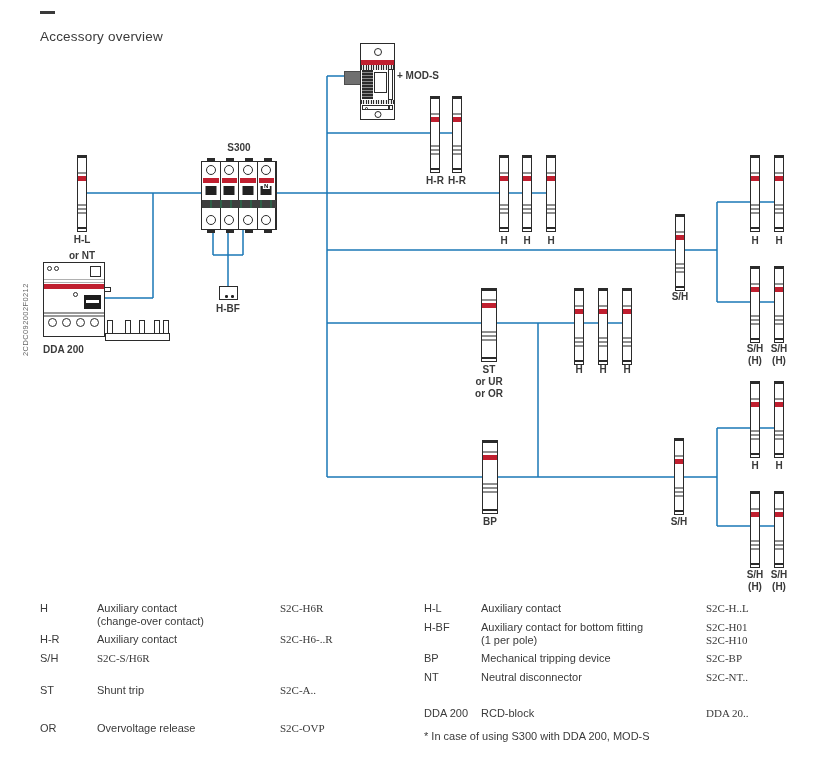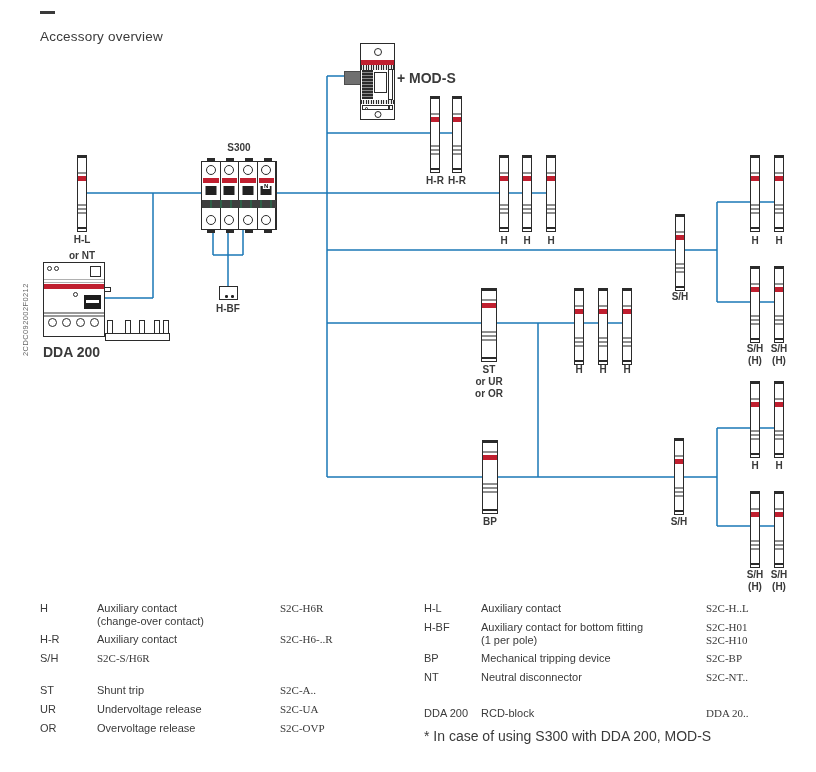--- a/index.html
+++ b/index.html
@@ -35,21 +35,21 @@
       linear-gradient(#8f8f8f,#8f8f8f),
       linear-gradient(#8f8f8f,#8f8f8f),
       linear-gradient(#2b2b2b,#2b2b2b);
     background-repeat:no-repeat;
     background-size:100% 2px,100% 2px,100% 5px,100% 2px,100% 2px,100% 2px,100% 2px;
     background-position:0 0,0 10px,0 14px,0 42px,0 46px,0 50px,0 calc(100% - 2px);
     background-color:#fff;}
   
   .dl{position:absolute;transform:translateX(-50%);font-size:10px;font-weight:700;color:#3a3a3a;
       white-space:nowrap;z-index:3;text-align:center;}
-  .dll{position:absolute;font-size:14px;font-weight:700;color:#3a3a3a;white-space:nowrap;z-index:3;}
+  .dll{position:absolute;font-size:10px;font-weight:700;color:#3a3a3a;white-space:nowrap;z-index:3;}
   
   .s300{position:absolute;left:201px;top:158px;width:76px;height:75px;z-index:2;}
   .s300 .tabsT,.s300 .tabsB{position:absolute;left:0;right:0;height:3px;display:flex;justify-content:space-around;}
   .s300 .tabsT{top:0}.s300 .tabsB{bottom:0}
   .s300 .tabsT span,.s300 .tabsB span{width:8px;background:#2b2b2b;}
   .s300 .body{position:absolute;left:0;right:0;top:3px;bottom:3px;border:1px solid #2b2b2b;background:#fff;display:flex;}
   .s300 .pole{position:relative;flex:1;border-right:1px solid #2b2b2b;background:#fff;}
   .s300 .pole:last-child{border-right:none;}
   .ring{box-sizing:border-box;border:1.5px solid #2b2b2b;border-radius:50%;background:#fff;}
   .s300 .pring{position:absolute;top:3px;left:50%;transform:translateX(-50%);width:10px;height:10px;}
@@ -104,21 +104,21 @@
   .hbf{position:absolute;left:219px;top:286px;width:19px;height:14px;box-sizing:border-box;
        border:1.5px solid #2b2b2b;background:#fff;z-index:2;}
   .hbf i{position:absolute;top:8px;width:2.5px;height:2.5px;background:#222;border-radius:50%;display:block;}
   .hbf i.d1{left:5px}.hbf i.d2{left:11px}
   
   .lrow{position:absolute;display:flex;font-size:11px;line-height:13px;color:#3a3a3a;z-index:3;}
   .lterm{width:57px;flex:0 0 auto;}
   .ldescL{width:183px;flex:0 0 auto;}
   .ldescR{width:225px;flex:0 0 auto;}
   .lcode{flex:0 0 auto;font-family:Liberation Serif, serif;}
-  .foot{position:absolute;left:424px;top:730px;font-size:14px;line-height:13px;color:#3a3a3a;z-index:3;}
+  .foot{position:absolute;left:424px;top:730px;font-size:11px;line-height:13px;color:#3a3a3a;z-index:3;}
 </style>
 </head>
 <body>
 
 <div id="page">
 
   <div class="title-dash"></div>
   <div class="page-title">Accessory overview</div>
   <div class="vcode">2CDC092002F0212</div>
 
@@ -320,27 +320,20 @@
     <div class="lterm">S/H</div>
     <div class="lcode">S2C-S/H6R</div>
   </div>
   <div class="lrow" style="left:40px;top:684px">
     <div class="lterm">ST</div>
     <div class="ldescL">
         <div>Shunt trip</div>
       </div>
     <div class="lcode">S2C-A..</div>
   </div>
-  <div class="lrow" style="left:40px;top:703px">
-    <div class="lterm">UR</div>
-    <div class="ldescL">
-        <div>Undervoltage release</div>
-      </div>
-    <div class="lcode">S2C-UA</div>
-  </div>
   <div class="lrow" style="left:40px;top:722px">
     <div class="lterm">OR</div>
     <div class="ldescL">
         <div>Overvoltage release</div>
       </div>
     <div class="lcode">S2C-OVP</div>
   </div>
 
   <div class="lrow" style="left:424px;top:602px">
     <div class="lterm">H-L</div>

